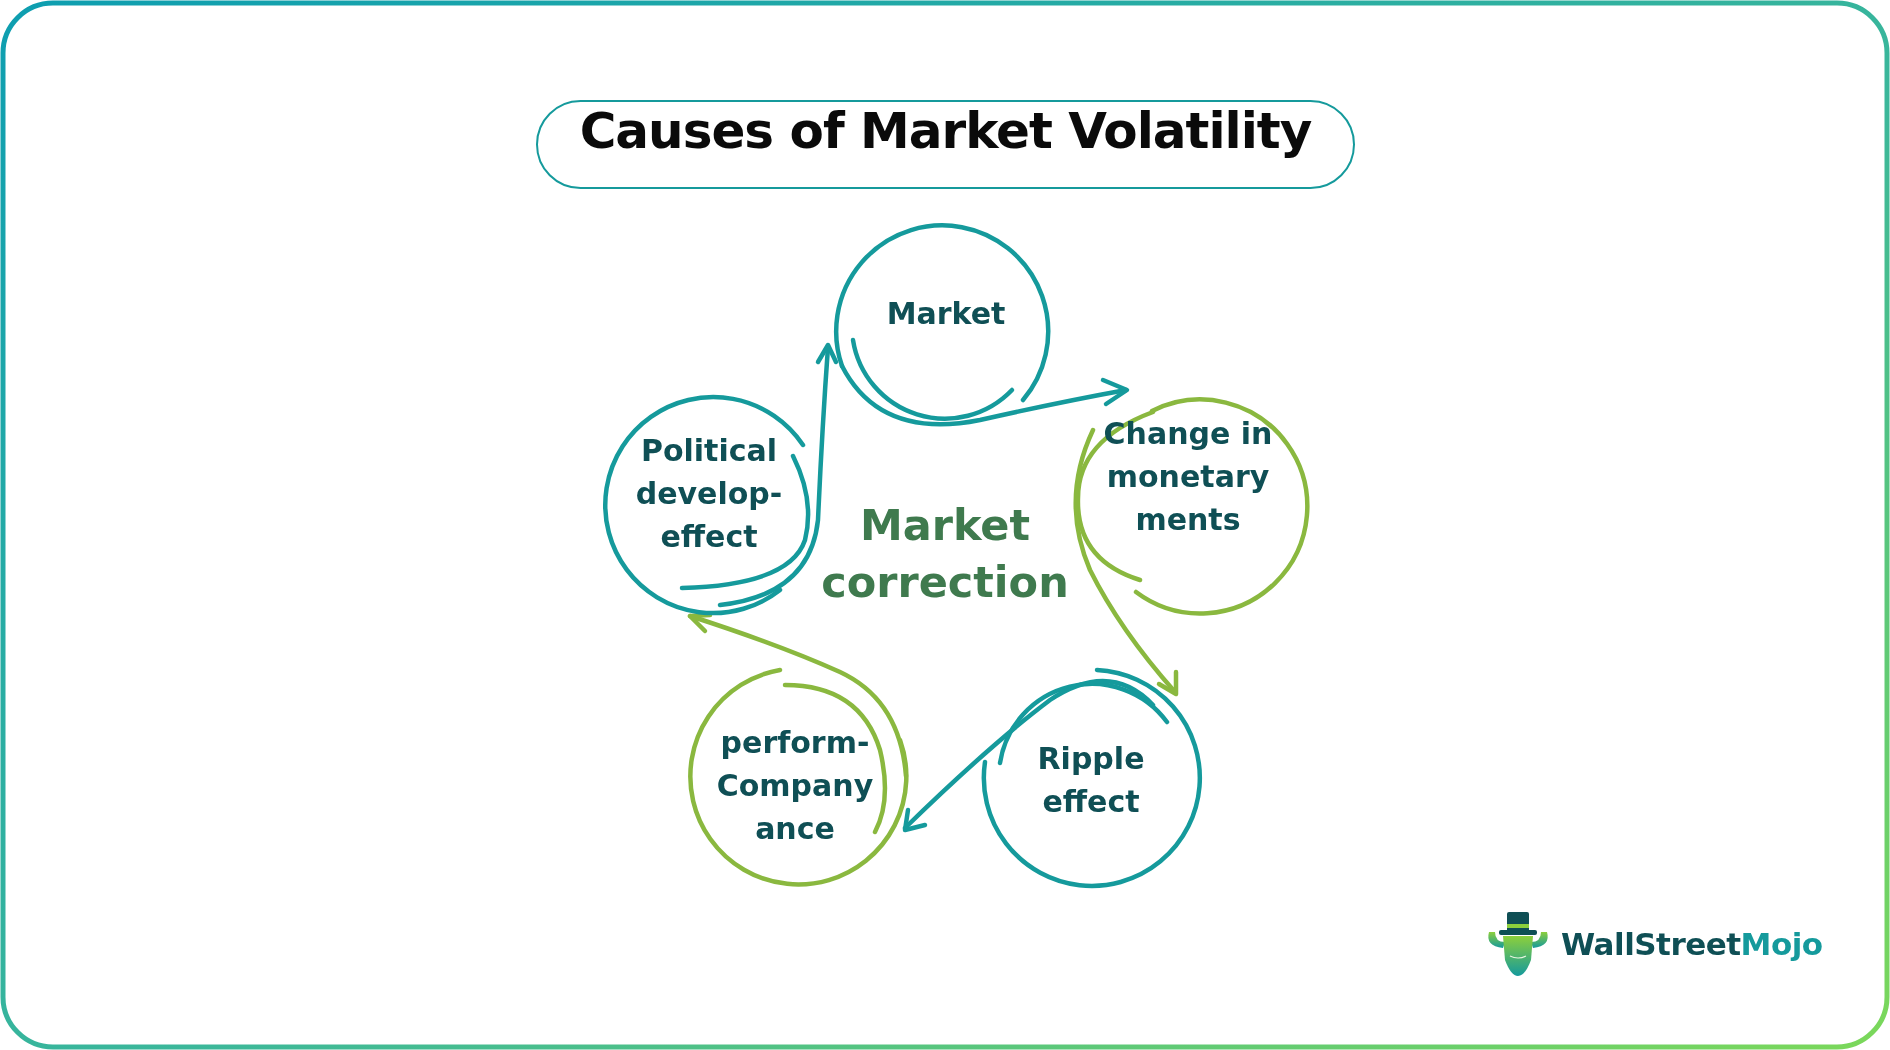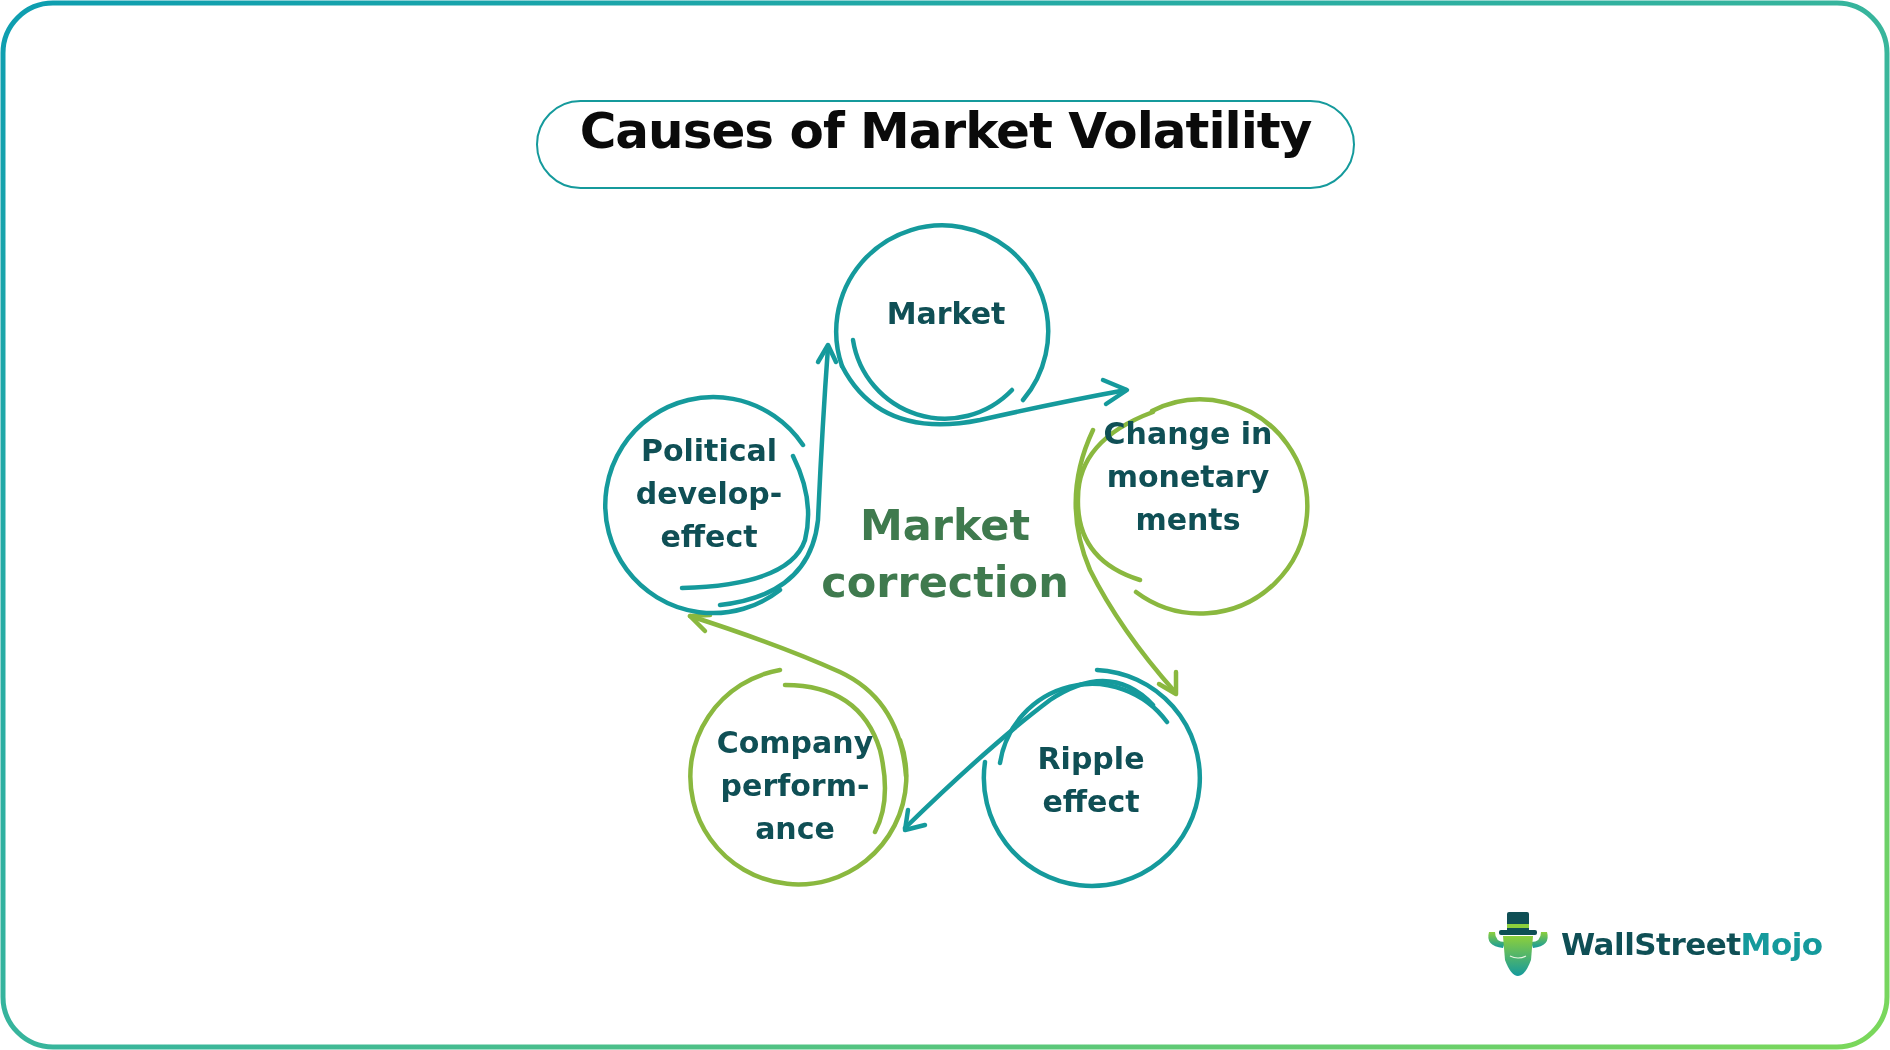--- a/index.html
+++ b/index.html
@@ -95,22 +95,22 @@
 <div class="node-label" style="left:1188px; top:476px;">
   <div>Change in</div>
   <div>monetary</div>
   <div>ments</div>
 </div>
 <div class="node-label" style="left:1091px; top:780px;">
   <div>Ripple</div>
   <div>effect</div>
 </div>
 <div class="node-label" style="left:795px; top:785px;">
+  <div>perform-</div>
   <div>Company</div>
-  <div>perform-</div>
   <div>ance</div>
 </div>
 <div class="node-label" style="left:709px; top:493px;">
   <div>Political</div>
   <div>develop-</div>
   <div>effect</div>
 </div>
 
 <div class="center-label">
   <div>Market</div>

